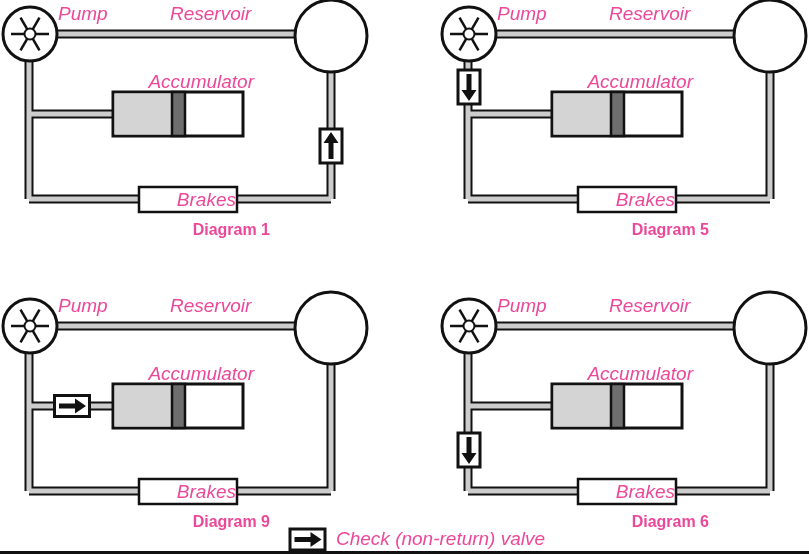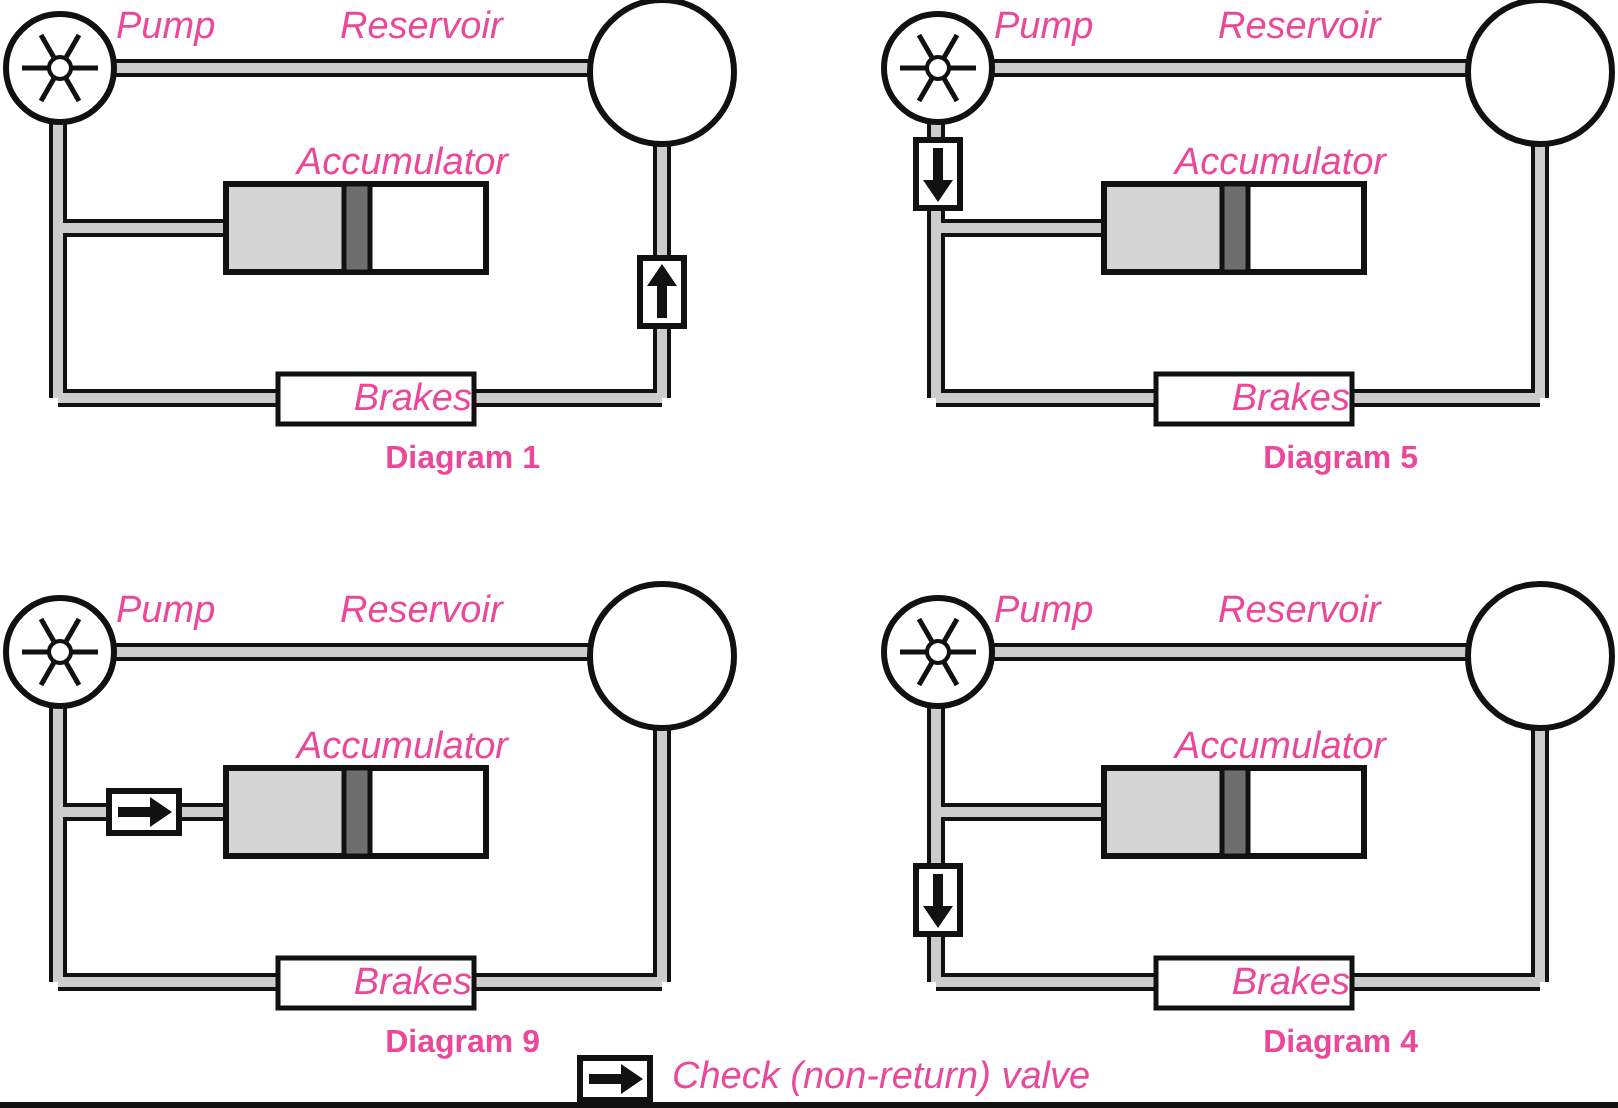--- a/index.html
+++ b/index.html
@@ -165,16 +165,16 @@
       <div class="lbl center title" style="left: 549px; top: 219px; width: 160px;">Diagram 5</div>
       <div class="lbl " style="left: 58px; top: 295px;">Pump</div>
       <div class="lbl right" style="left: 170px; top: 295px; width: 126px;">Reservoir</div>
       <div class="lbl center" style="left: 104px; top: 363px; width: 150px;">Accumulator</div>
       <div class="lbl center" style="left: 140px; top: 481px; width: 96px;">Brakes</div>
       <div class="lbl center title" style="left: 110px; top: 511px; width: 160px;">Diagram 9</div>
       <div class="lbl " style="left: 497px; top: 295px;">Pump</div>
       <div class="lbl right" style="left: 609px; top: 295px; width: 126px;">Reservoir</div>
       <div class="lbl center" style="left: 543px; top: 363px; width: 150px;">Accumulator</div>
       <div class="lbl center" style="left: 579px; top: 481px; width: 96px;">Brakes</div>
-      <div class="lbl center title" style="left: 549px; top: 511px; width: 160px;">Diagram 4</div>
+      <div class="lbl center title" style="left: 549px; top: 511px; width: 160px;">Diagram 6</div>
       <div class="lbl " style="left: 336px; top: 528px;">Check (non-return) valve</div>
     </div>
 </div>
 
 </body></html>

